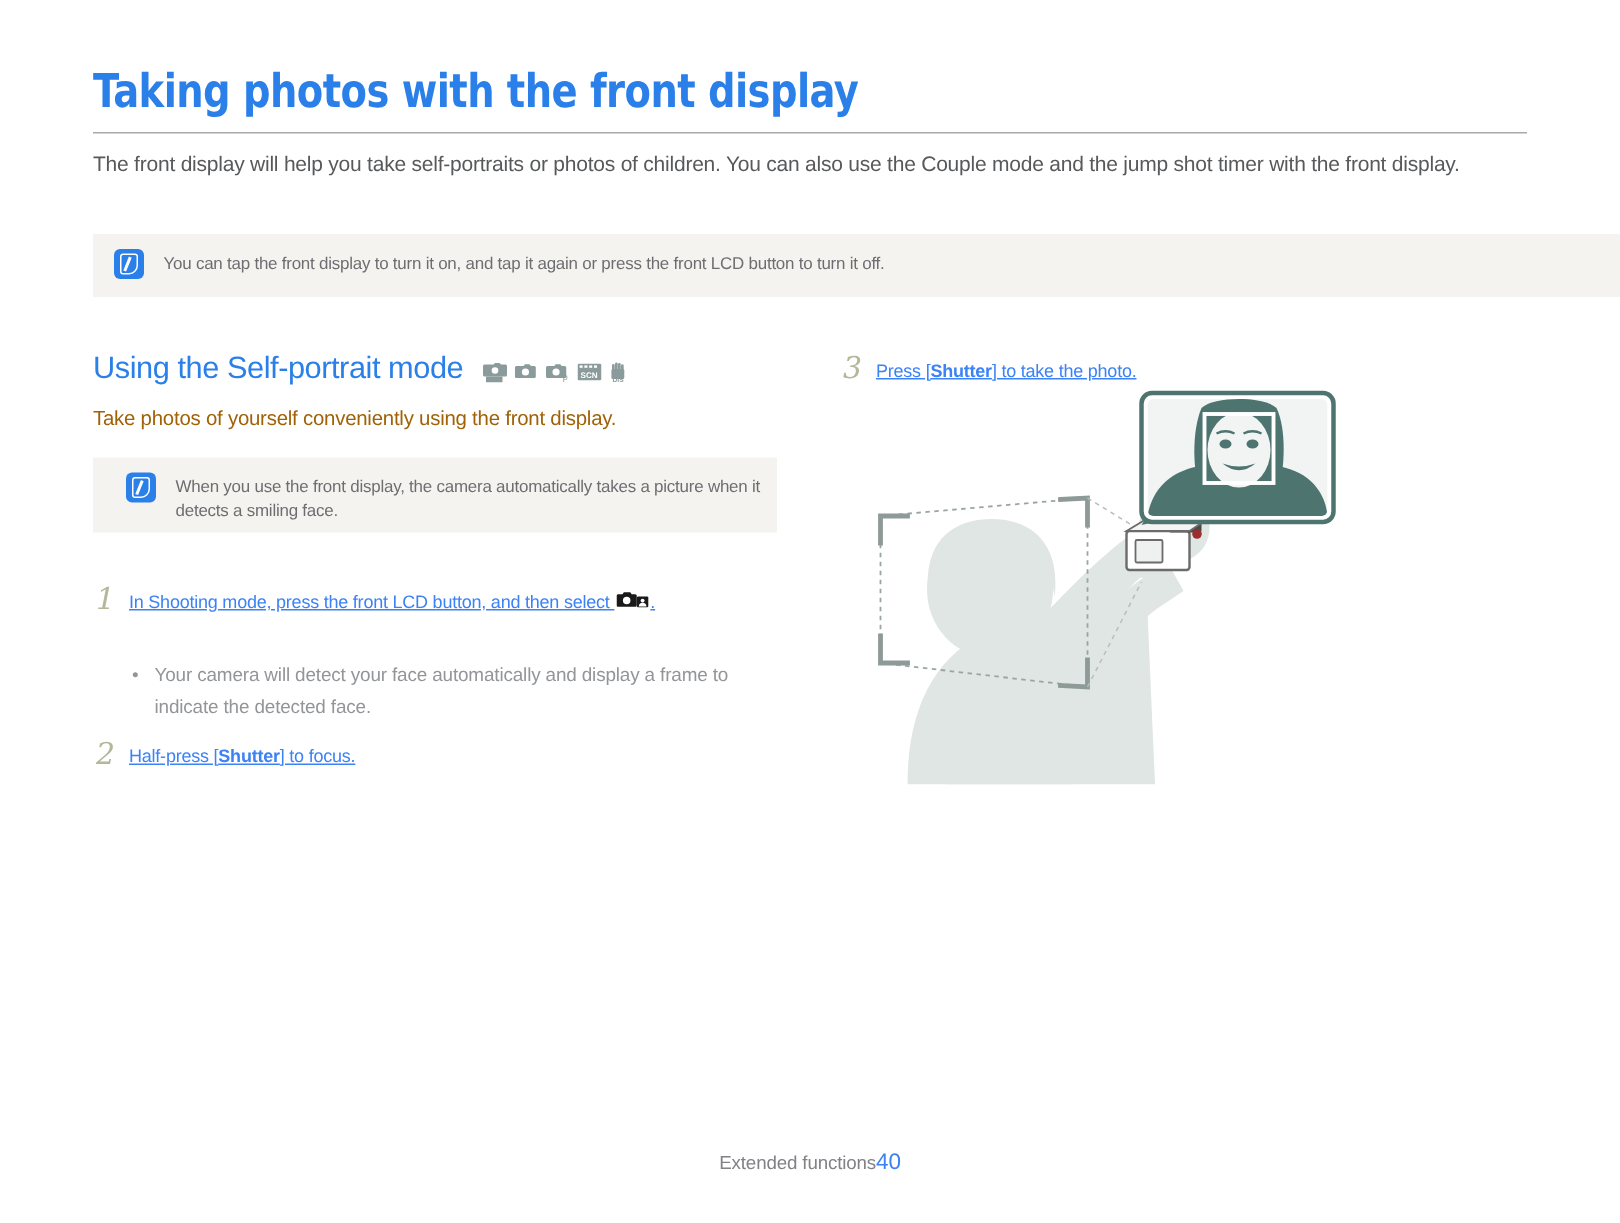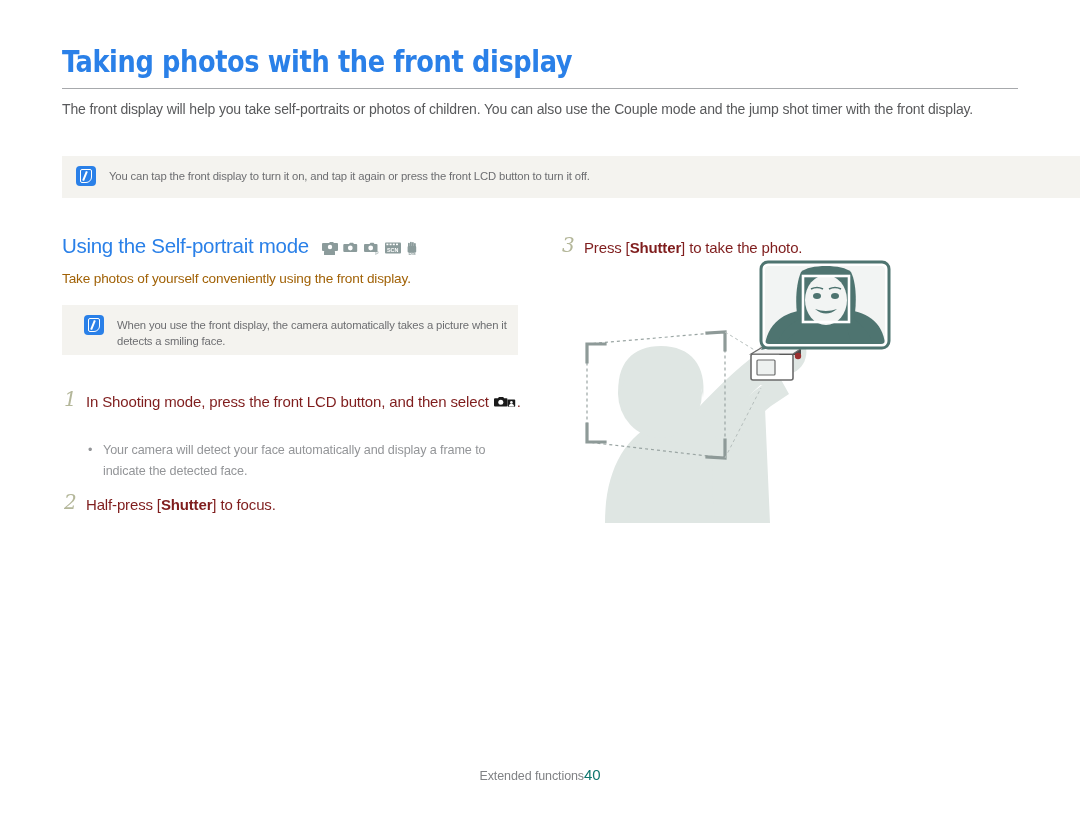--- a/index.html
+++ b/index.html
@@ -150,24 +150,25 @@
     font-size: 20px;
     color: #b4b79a;
     width: 22px;
     flex: 0 0 22px;
     line-height: 20px;
     font-style: italic;
     font-weight: normal;
     text-align: left;
   }
   .step-body {
-    font-size: 15px;
+    font-size: 12px;
     line-height: 25px;
-    color: #7f1d1d;
+    color: #3b82f6;
     letter-spacing: -0.15px;
+    text-decoration: underline;
   }
   .step-body b { font-weight: bold; }
 
   .step1 { left: 64px; top: 389px; width: 470px; }
   .step2 { left: 64px; top: 492px; width: 470px; }
   .step3 { left: 562px; top: 235px; width: 330px; }
 
   .sub-bullets {
     position: absolute;
     left: 88px;
@@ -212,21 +213,21 @@
     left: 0;
     top: 766px;
     width: 1080px;
     text-align: center;
     font-size: 12.5px;
     color: #808285;
     letter-spacing: -0.1px;
   }
   .footer .page-num {
     font-size: 15px;
-    color: #0f766e;
+    color: #3b82f6;
     font-weight: normal;
   }
 </style>
 </head>
 <body>
 
 <div class="page-title">Taking photos with the front display</div>
 <div class="title-rule"></div>
 
 <div class="intro">The front display will help you take self-portraits or photos of children. You can also use the Couple mode and the jump shot timer with the front display.</div>

